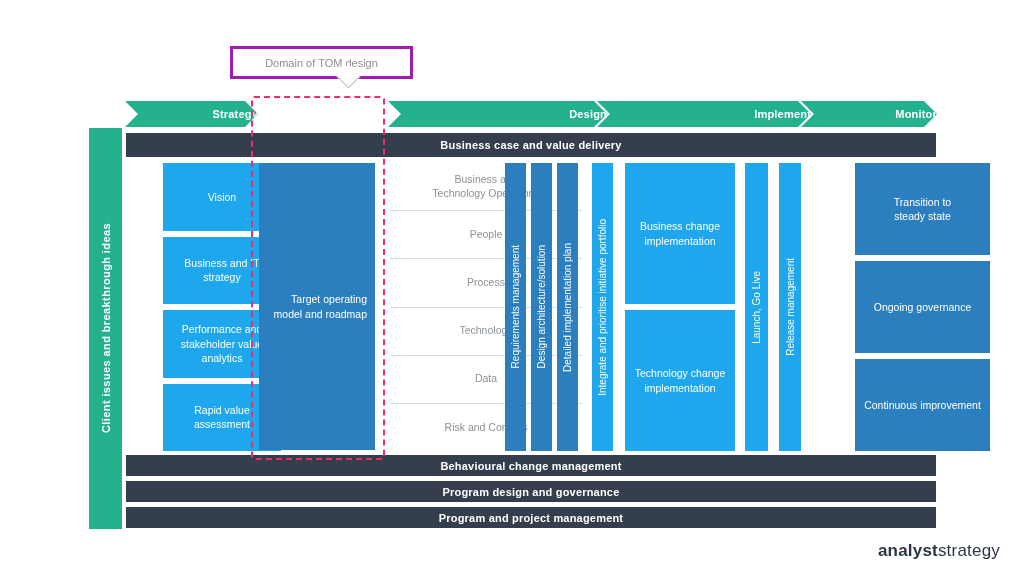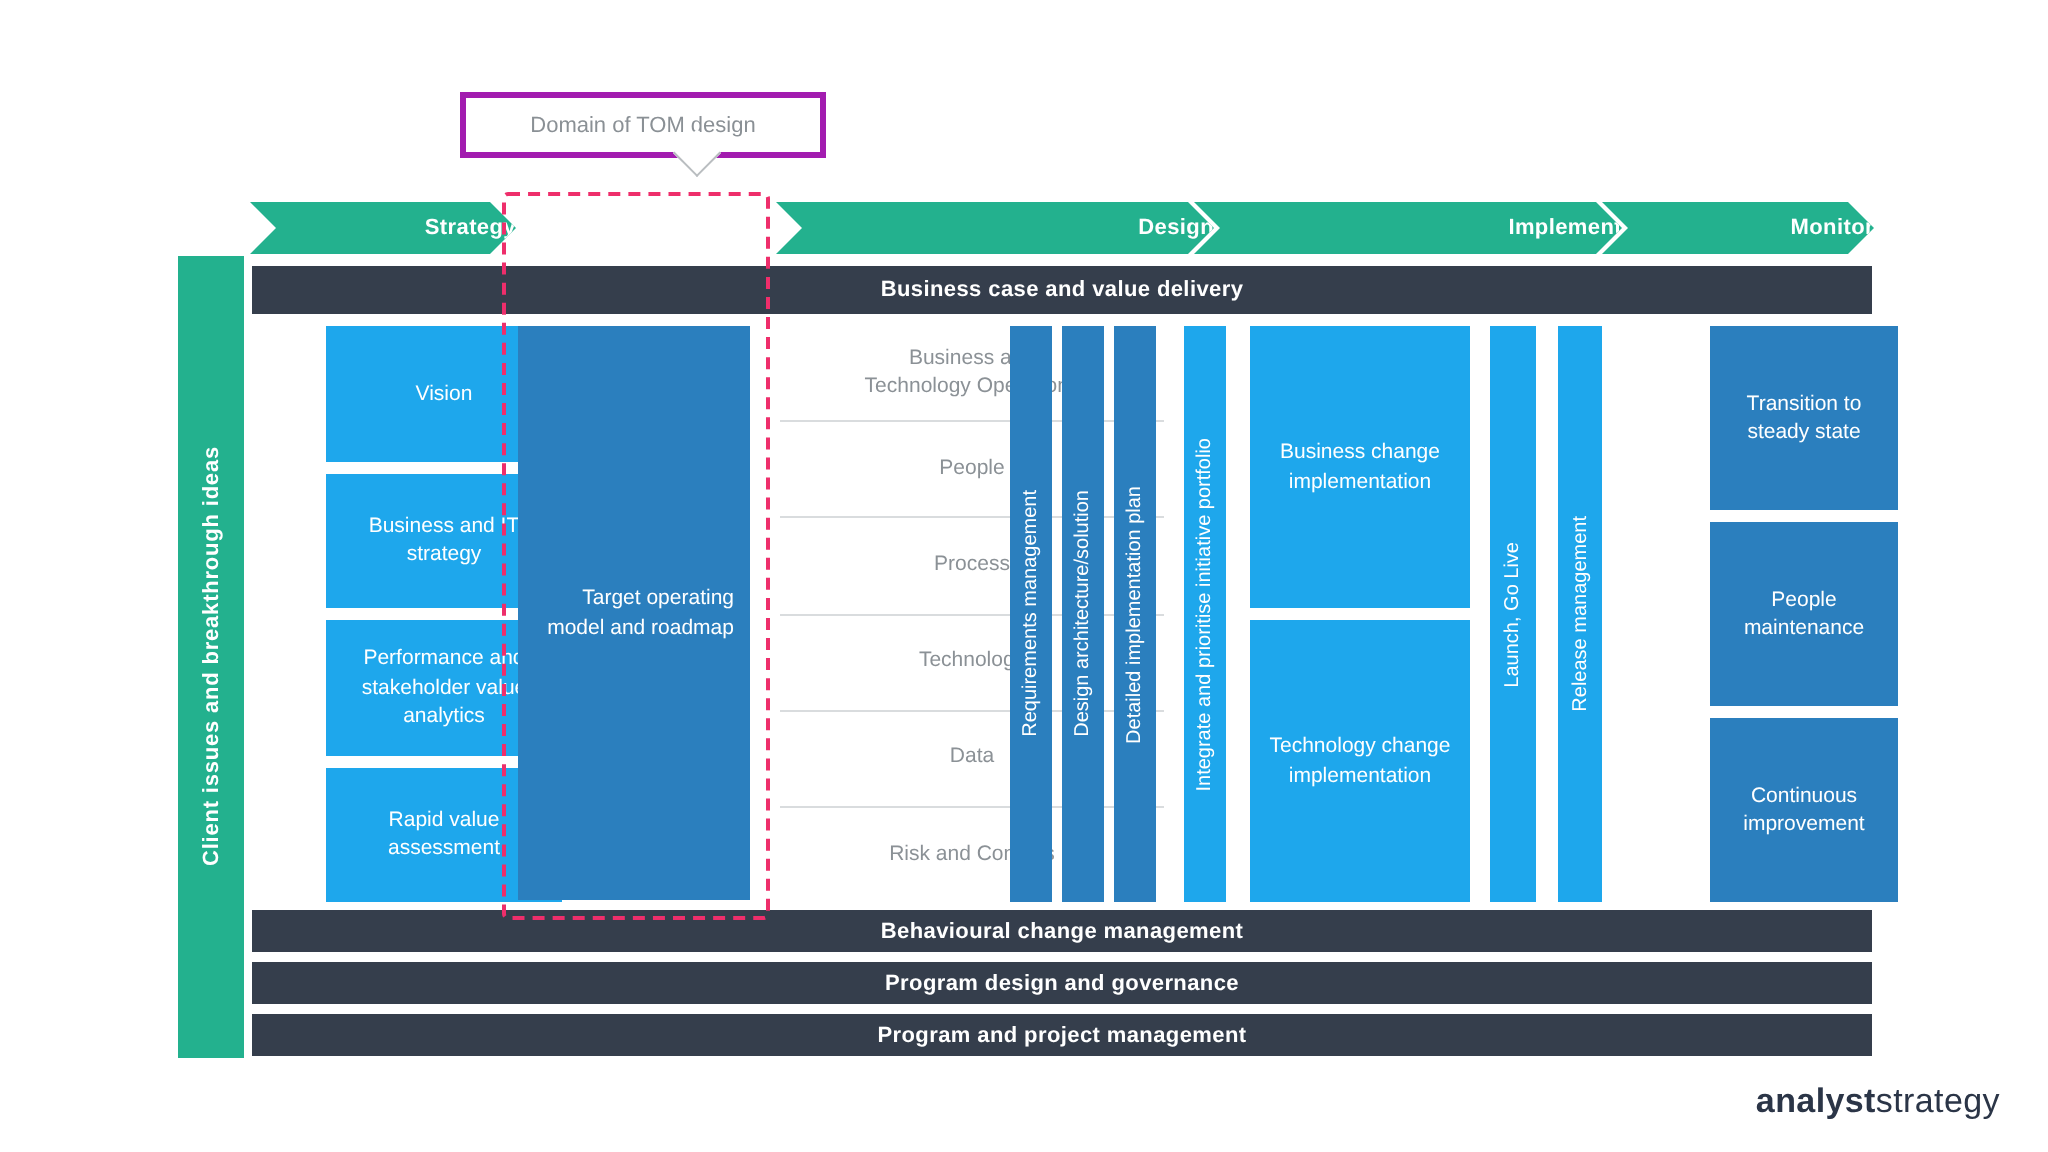--- a/index.html
+++ b/index.html
@@ -52,21 +52,21 @@
   
   .box{
     display:flex;align-items:center;justify-content:center;text-align:center;
     color:#fff;font-size:10.5px;line-height:1.35;padding:2px 8px;box-sizing:border-box;
   }
   .blue-light{background:#1ea7ec;}
   .blue-dark{background:#2b7fbe;}
   .col{position:absolute;top:163px;height:288px;display:flex;flex-direction:column;gap:6px;margin-left:37px;}
   .col .box{flex:1;}
   .col--strategy{left:126px;width:118px;}
-  .col--monitor{left:818px;width:94px;}
+  .col--monitor{left:818px;width:135px;}
   
   .roadmap-box{position:absolute;left:259px;top:163px;width:116px;height:287px;text-align:right;}
   
   .design-col{position:absolute;left:390px;top:163px;width:192px;height:288px;}
   .design-rows{display:flex;flex-direction:column;height:100%;}
   .design-row{
     flex:1;border-bottom:1px solid #d9dcde;
     display:flex;align-items:center;justify-content:center;
   }
   .design-row:last-child{border-bottom:none;}
@@ -197,21 +197,21 @@
   </div>
   <div class="impl-bar impl-bar--release blue-light">
     <span class="vtext">Release management</span>
   </div>
 
   <div class="col col--monitor">
     <div class="box blue-dark">
         <span style="max-width:86px;">Transition to steady state</span>
       </div>
     <div class="box blue-dark">
-        <span>People maintenance</span>
+        <span>Ongoing governance</span>
       </div>
     <div class="box blue-dark">
         <span>Continuous improvement</span>
       </div>
   </div>
 
   <div class="band band--b1">
     <span>Behavioural change management</span>
   </div>
   <div class="band band--b2">

